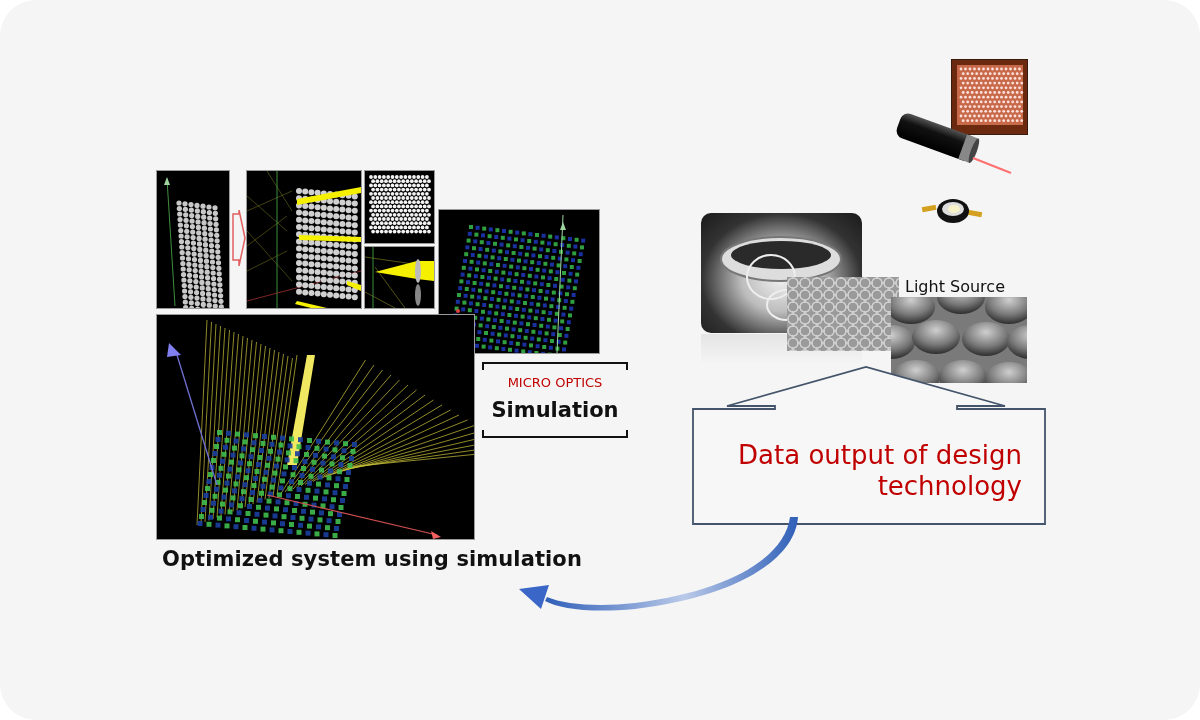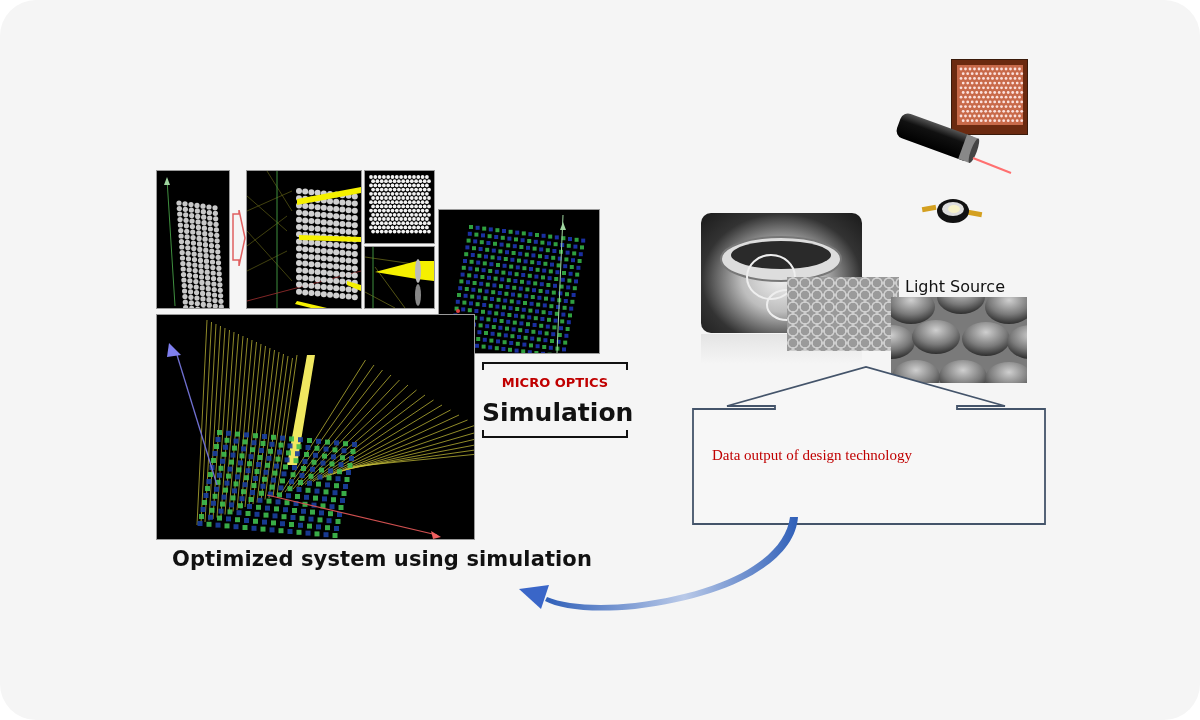--- a/index.html
+++ b/index.html
@@ -1,29 +1,29 @@
 <!DOCTYPE html>
 <html><head>
 <meta charset="utf-8">
 <style>
   html,body{margin:0;padding:0;background:#ffffff;}
   body{width:1200px;height:720px;position:relative;overflow:hidden;font-family:"DejaVu Sans","Liberation Sans",sans-serif;}
   .card{position:absolute;left:0;top:0;width:1200px;height:720px;background:#f5f5f5;border-radius:36px;}
   .abs{position:absolute;}
   .panel{position:absolute;background:#000;border:1px solid #9a9a9a;overflow:hidden;}
   svg{display:block;}
-  .caption-left{left:172px;top:547px;font-size:21px;font-weight:bold;color:#111;letter-spacing:0.1px;white-space:nowrap;}
+  .caption-left{left:162px;top:547px;font-size:21px;font-weight:bold;color:#111;letter-spacing:0.1px;white-space:nowrap;}
   .sim-box{left:482px;top:362px;width:146px;height:76px;}
   .sim-box .br{position:absolute;left:0;width:146px;height:8px;border-left:2px solid #111;border-right:2px solid #111;box-sizing:border-box;}
   .sim-box .br.top{top:0;border-top:2px solid #111;}
   .sim-box .br.bot{bottom:0;border-bottom:2px solid #111;}
-  .sim-title{position:absolute;left:0;width:146px;top:13px;text-align:center;font-size:13px;font-weight:bold;color:#c00000;}
-  .sim-sub{position:absolute;left:0;width:146px;top:36px;text-align:center;font-size:25px;font-weight:bold;color:#111;}
+  .sim-title{position:absolute;left:0;width:146px;top:13px;text-align:center;font-size:13px;font-weight:normal;color:#c00000;}
+  .sim-sub{position:absolute;left:0;width:146px;top:36px;text-align:center;font-size:21px;font-weight:bold;color:#111;}
   .light-label{left:905px;top:245px;font-size:16px;color:#111;white-space:nowrap;margin-top:32px;}
-  .callout-text{left:712px;top:440px;width:310px;text-align:left;font-size:15px;line-height:31px;color:#c00000;font-family:Liberation Serif, serif;}
+  .callout-text{left:712px;top:440px;width:310px;text-align:right;font-size:26px;line-height:31px;color:#c00000;}
 </style>
 </head>
 <body>
 
 <div class="card">
 
   <div class="panel" style="left:156px;top:170px;width:72px;height:137px;">
     <svg width="72" height="137">
       <line x1="10" y1="8" x2="18" y2="135" stroke="#3f8f3f" stroke-width="1"></line>
       <polygon points="10,6 7,14 13,14" fill="#9fd59f"></polygon>

